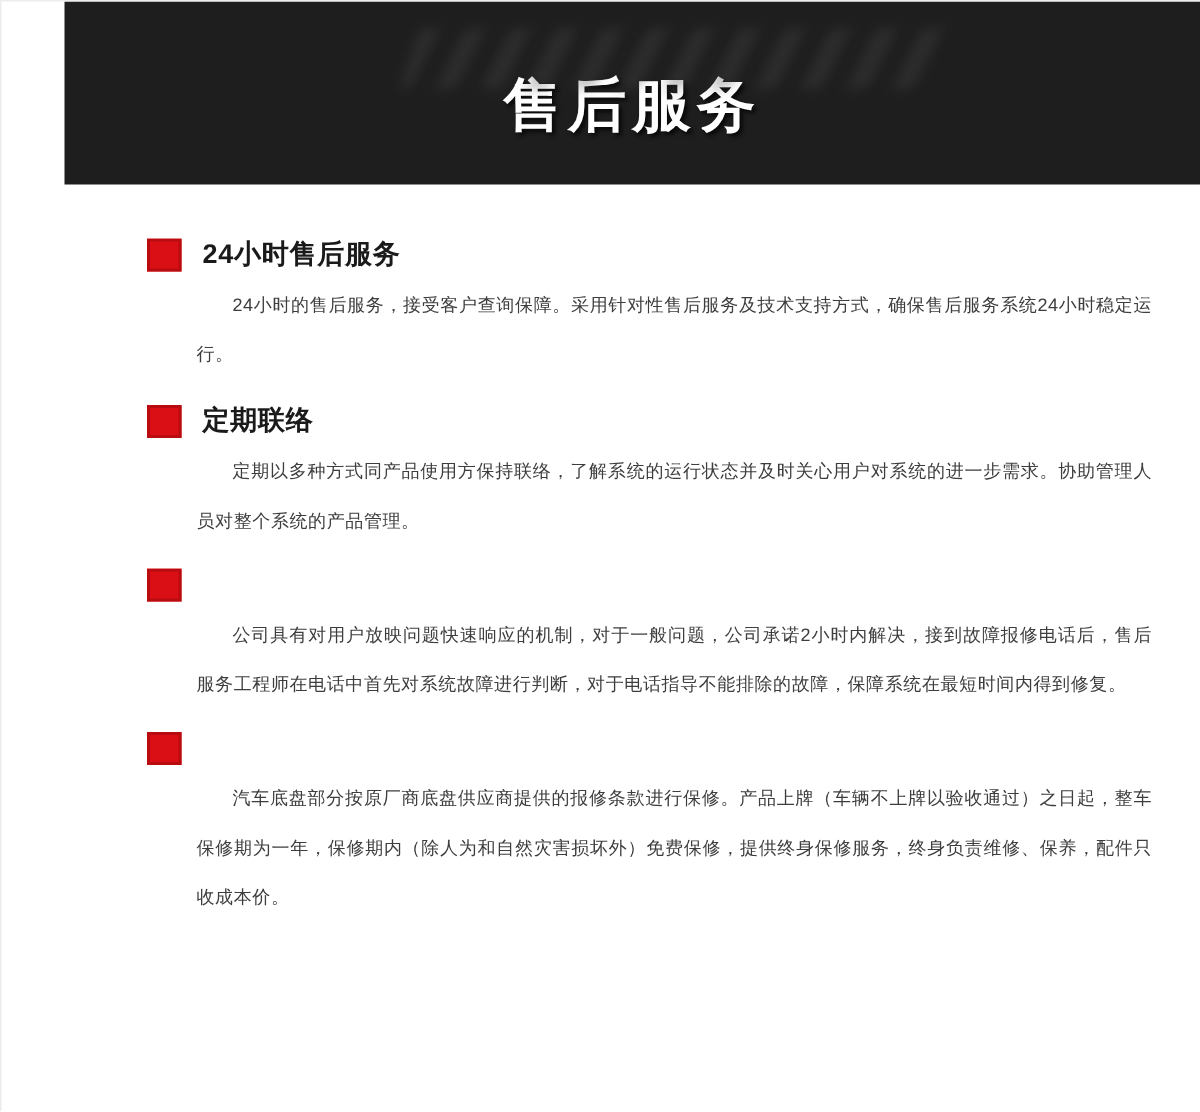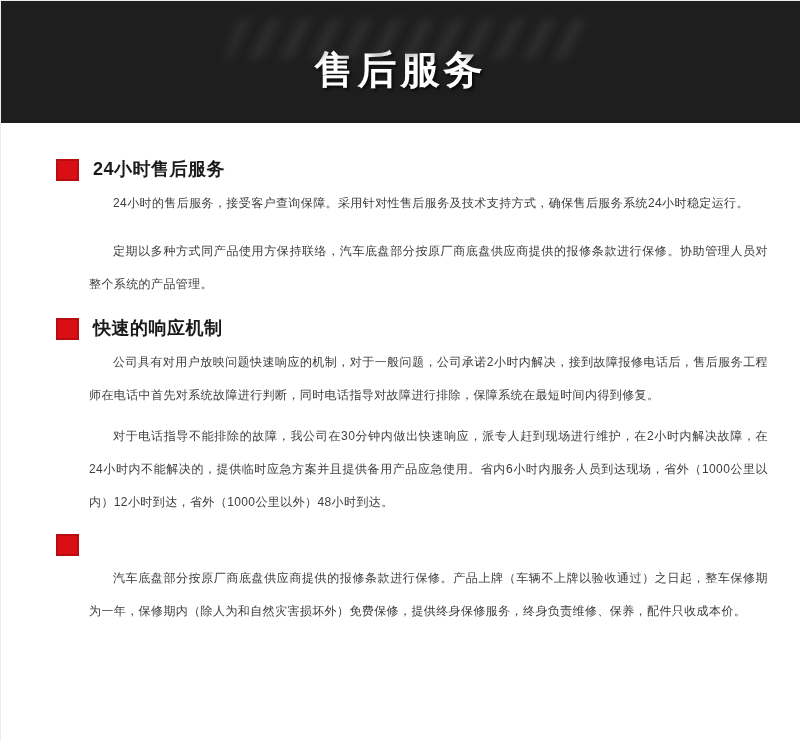--- a/index.html
+++ b/index.html
@@ -8,20 +8,21 @@
 
   .page {
     position: relative;
     width: 800px;
     height: 741px;
     margin: 0 auto;
     background: #ffffff;
     overflow: hidden;
     border-left: 1px solid #ececec;
     border-top: 1px solid #ececec;
+    padding-left: 42px;
   }
 
   
   .banner {
     position: relative;
     width: 100%;
     height: 122px;
     background: #1e1e1e;
     display: flex;
     align-items: flex-end;
@@ -101,30 +102,32 @@
 
     <div class="section">
       <div class="section-head">
         <span class="bullet"></span>
         <span class="section-title">24小时售后服务</span>
       </div>
       <p>24小时的售后服务，接受客户查询保障。采用针对性售后服务及技术支持方式，确保售后服务系统24小时稳定运行。</p>
     </div>
 
     <div class="section">
-      <p>定期以多种方式同产品使用方保持联络，汽车底盘部分按原厂商底盘供应商提供的报修条款进行保修。协助管理人员对整个系统的产品管理。</p>
+      <div class="section-head">
+        <span class="bullet"></span>
+        <span class="section-title">定期联络</span>
+      </div>
+      <p>定期以多种方式同产品使用方保持联络，了解系统的运行状态并及时关心用户对系统的进一步需求。协助管理人员对整个系统的产品管理。</p>
     </div>
 
     <div class="section">
       <div class="section-head">
         <span class="bullet"></span>
-        <span class="section-title">快速的响应机制</span>
       </div>
-      <p>公司具有对用户放映问题快速响应的机制，对于一般问题，公司承诺2小时内解决，接到故障报修电话后，售后服务工程师在电话中首先对系统故障进行判断，同时电话指导对故障进行排除，保障系统在最短时间内得到修复。</p>
-      <p>对于电话指导不能排除的故障，我公司在30分钟内做出快速响应，派专人赶到现场进行维护，在2小时内解决故障，在24小时内不能解决的，提供临时应急方案并且提供备用产品应急使用。省内6小时内服务人员到达现场，省外（1000公里以内）12小时到达，省外（1000公里以外）48小时到达。</p>
+      <p>公司具有对用户放映问题快速响应的机制，对于一般问题，公司承诺2小时内解决，接到故障报修电话后，售后服务工程师在电话中首先对系统故障进行判断，对于电话指导不能排除的故障，保障系统在最短时间内得到修复。</p>
     </div>
 
     <div class="section">
       <div class="section-head">
         <span class="bullet"></span>
       </div>
       <p>汽车底盘部分按原厂商底盘供应商提供的报修条款进行保修。产品上牌（车辆不上牌以验收通过）之日起，整车保修期为一年，保修期内（除人为和自然灾害损坏外）免费保修，提供终身保修服务，终身负责维修、保养，配件只收成本价。</p>
     </div>
 
   </div>

